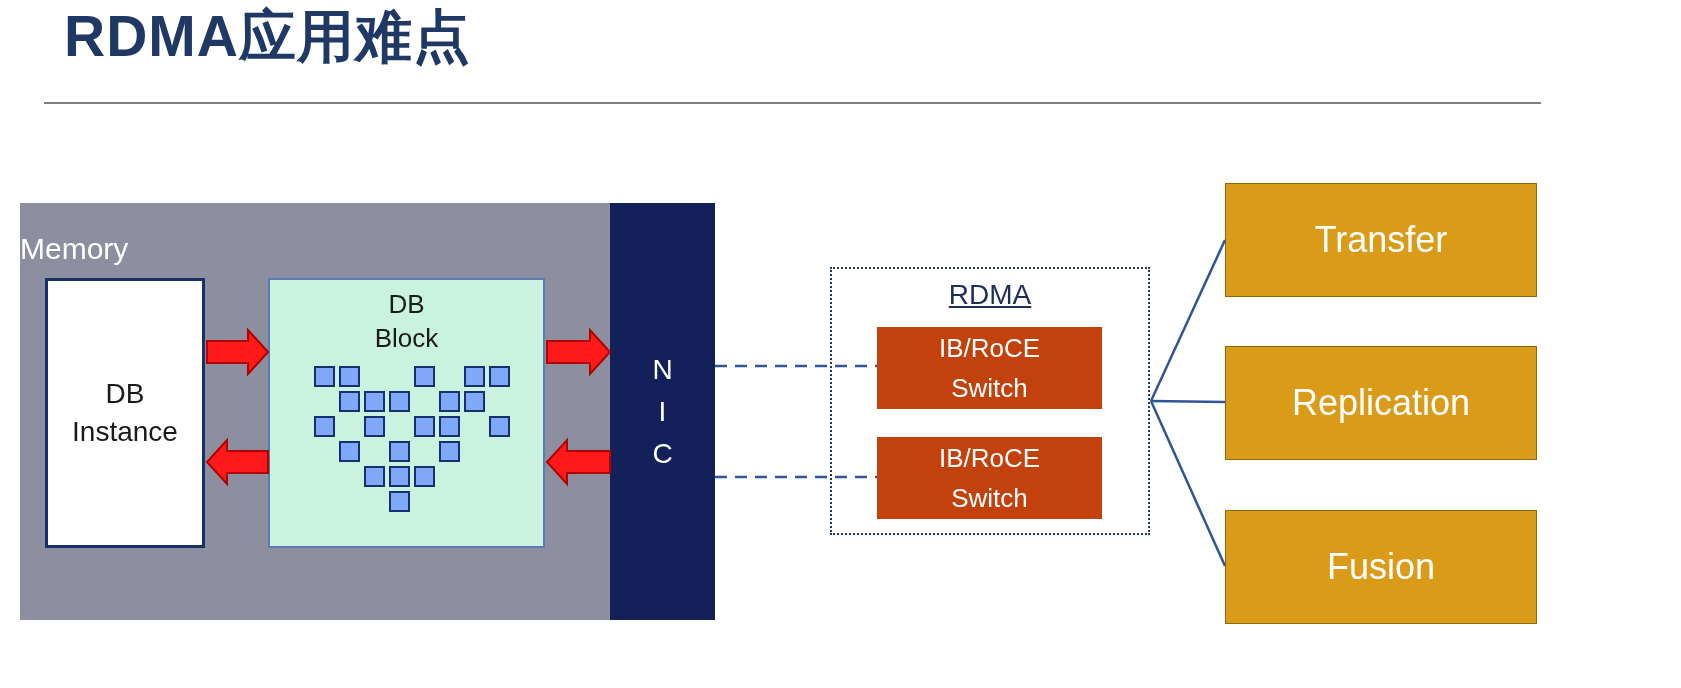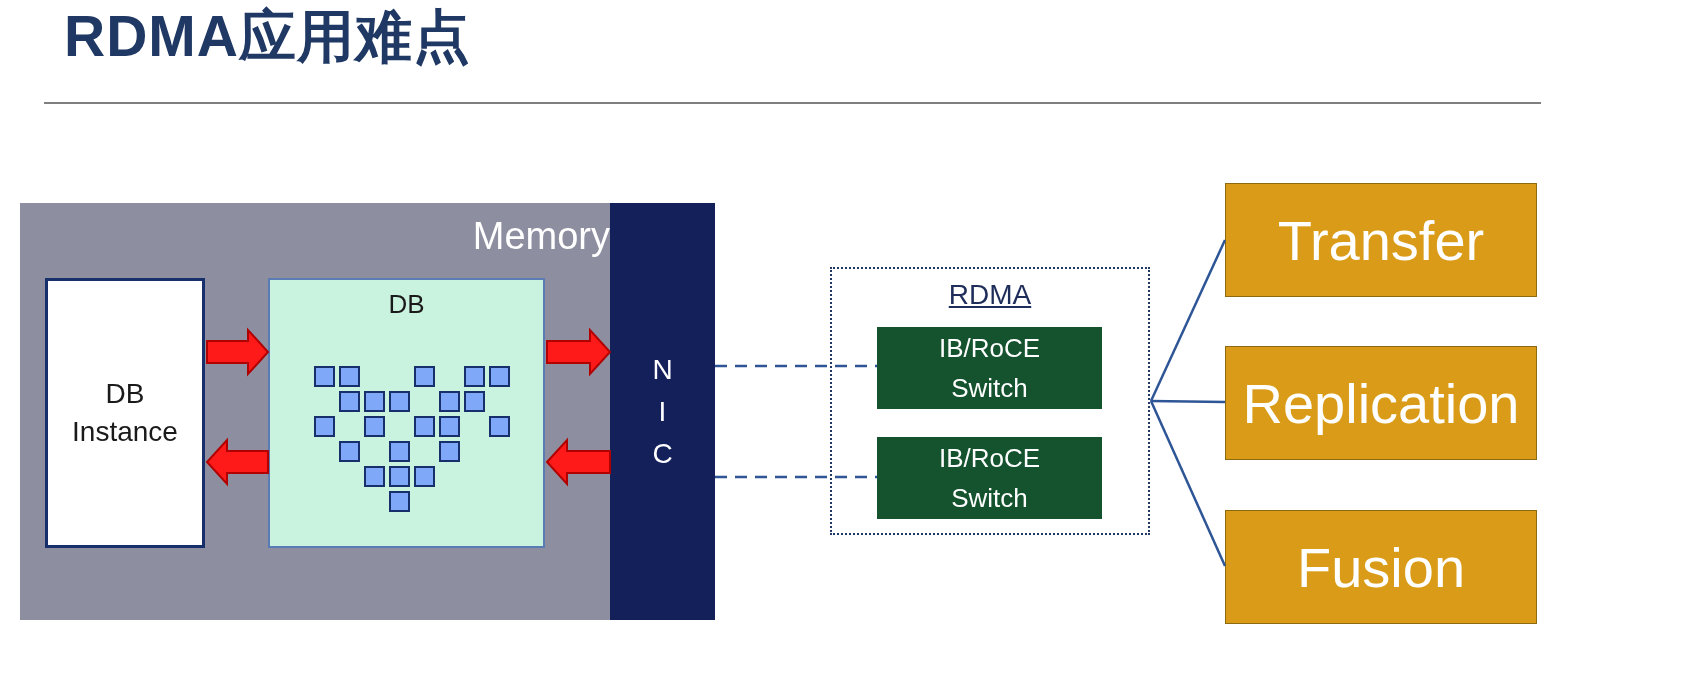--- a/index.html
+++ b/index.html
@@ -37,23 +37,23 @@
     border-top: 2px solid #7f7f7f;
   }
   .box { position: absolute; box-sizing: border-box; }
 
   .memory-box {
     left: 20px; top: 203px; width: 590px; height: 417px;
     background: #8D8FA0;
   }
   .memory-label {
     width: 100%;
-    text-align: right;
-    padding-top: 12px;
-    font-size: 38px;
+    text-align: left;
+    padding-top: 29px;
+    font-size: 30px;
     color: #ffffff;
   }
   .nic-box {
     left: 610px; top: 203px; width: 105px; height: 417px;
     background: #13205A;
     display: flex;
     flex-direction: column;
     justify-content: center;
     align-items: center;
     color: #ffffff;
@@ -102,42 +102,42 @@
   }
   .rdma-label {
     width: 100%;
     text-align: center;
     padding-top: 10px;
     font-size: 28px;
     color: #1f2d5a;
     text-decoration: underline;
   }
   .switch {
-    background: #14532d;
+    background: #c2410c;
     color: #ffffff;
     display: flex;
     flex-direction: column;
     justify-content: center;
     align-items: center;
     font-size: 26px;
     line-height: 1.25;
     width: 225px; height: 82px; left: 877px; gap: 8px;
   }
   .switch-1 { top: 327px; }
   .switch-2 { top: 437px; }
 
   .out-box {
     left: 1225px; width: 312px; height: 114px;
     background: #DA9C18;
     border: 1.5px solid #8C6A10;
     color: #ffffff;
     display: flex;
     justify-content: center;
     align-items: center;
-    font-size: 56px;
+    font-size: 36px;
     font-weight: 400;
   }
   .out-transfer { top: 183px; }
   .out-replication { top: 346px; }
   .out-fusion { top: 510px; }
 
   .overlay {
     position: absolute;
     left: 0; top: 0;
     width: 1681px;
@@ -164,20 +164,21 @@
     <span class="nic-letter">C</span>
   </div>
 
   <div class="box db-instance">
     <span>DB</span>
     <span>Instance</span>
   </div>
 
   <div class="box db-block">
     <span style="display:block">DB</span>
+    <span style="display:block">Block</span>
   </div>
   <div class="box pattern">
       <div class="pattern-cell" style="left: 0px; top: 0px;"></div>
       <div class="pattern-cell" style="left: 25px; top: 0px;"></div>
       <div class="pattern-cell" style="left: 100px; top: 0px;"></div>
       <div class="pattern-cell" style="left: 150px; top: 0px;"></div>
       <div class="pattern-cell" style="left: 175px; top: 0px;"></div>
       <div class="pattern-cell" style="left: 25px; top: 25px;"></div>
       <div class="pattern-cell" style="left: 50px; top: 25px;"></div>
       <div class="pattern-cell" style="left: 75px; top: 25px;"></div>

